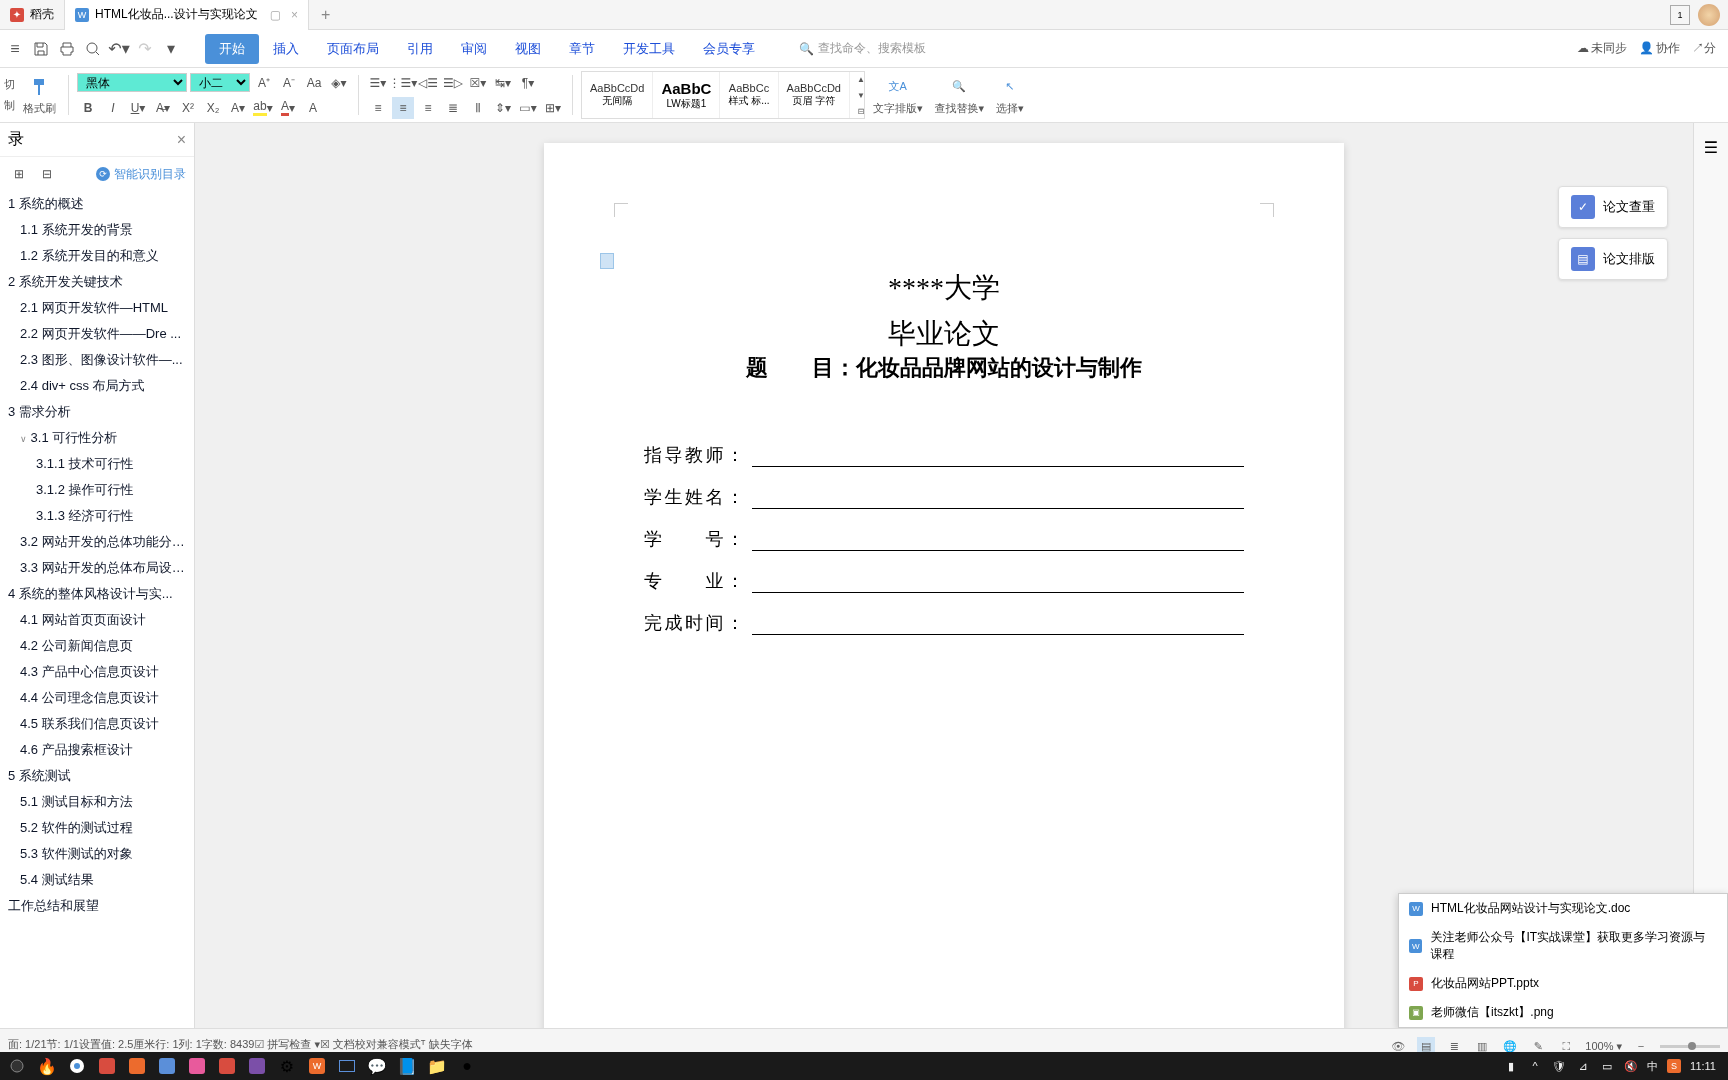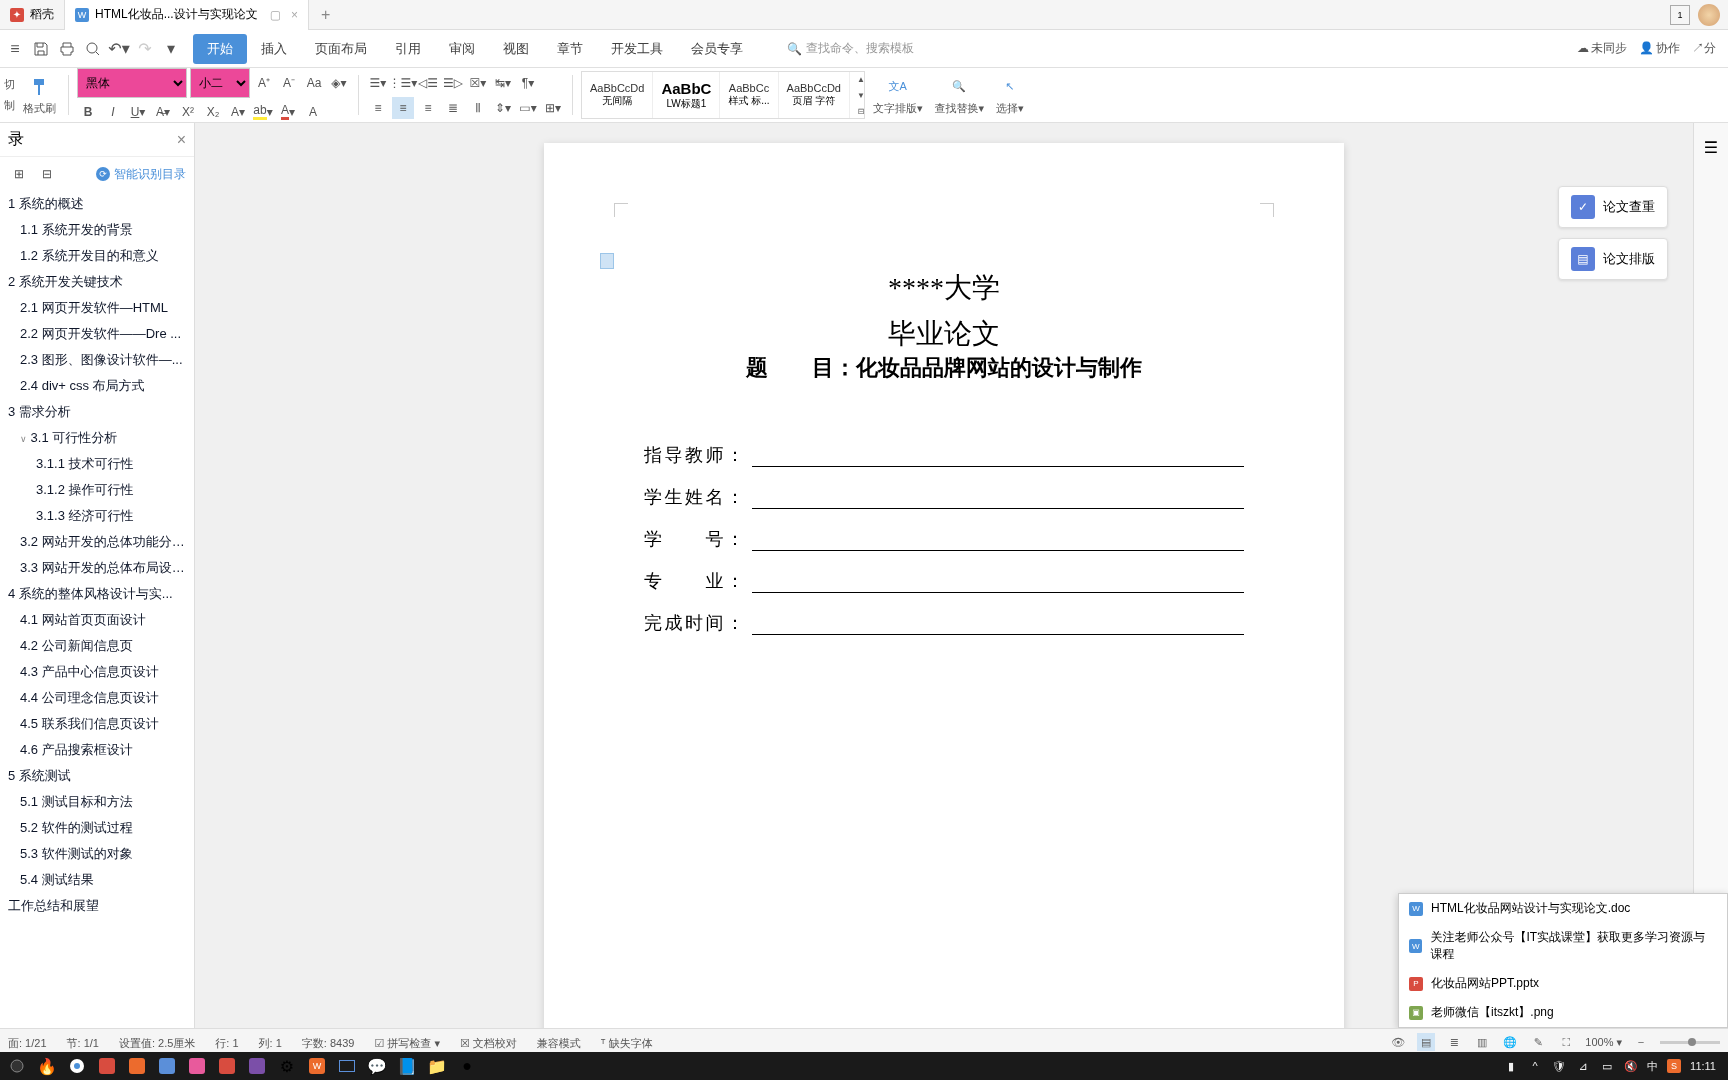--- a/index.html
+++ b/index.html
@@ -14,34 +14,34 @@
 .tab-icon.blue { background: #4a90d9; border-radius: 2px; color: #fff; font-size: 9px; }
 .tab-add { padding: 0 12px; color: #888; cursor: pointer; }
 .titlebar-right { margin-left: auto; display: flex; align-items: center; gap: 8px; padding-right: 8px; }
 .win-icon { width: 20px; height: 20px; border: 1px solid #aaa; display: flex; align-items: center; justify-content: center; font-size: 9px; }
 .avatar { width: 22px; height: 22px; border-radius: 50%; background: radial-gradient(circle, #f2d4a8, #d4a070); }
 
 
 .menubar { height: 38px; display: flex; align-items: center; border-bottom: 1px solid #e0e0e0; padding: 0 4px; }
 .qat { display: flex; gap: 4px; align-items: center; }
 .qat-btn { width: 22px; height: 22px; display: flex; align-items: center; justify-content: center; color: #555; cursor: pointer; }
-.menu-tabs { display: flex; margin-left: 11px; gap: 0; }
-.menu-tab { padding: 6px 14px; font-size: 13px; color: #404040; cursor: pointer; }
+.menu-tabs { display: flex; margin-left: 23px; gap: 0; }
+.menu-tab { padding: 6px 14px; font-size: 13px; color: #1d4ed8; cursor: pointer; }
 .menu-tab.active { background: #4a90d9; color: #fff; border-radius: 3px; }
 .menubar-right { margin-left: auto; display: flex; gap: 12px; align-items: center; padding-right: 8px; font-size: 12px; color: #555; }
 .search-box { display: flex; align-items: center; gap: 4px; color: #999; font-size: 12px; margin-left: 30px; }
 
 
 .ribbon { height: 55px; display: flex; align-items: center; border-bottom: 1px solid #e0e0e0; padding: 0 4px; gap: 4px; }
 .ribbon-sep { width: 1px; height: 40px; background: #ddd; margin: 0 4px; }
 .ribbon-btn { display: flex; flex-direction: column; align-items: center; justify-content: center; font-size: 11px; color: #555; gap: 2px; cursor: pointer; padding: 2px 4px; }
 .ribbon-btn-icon { width: 24px; height: 24px; display: flex; align-items: center; justify-content: center; color: #4a90d9; }
 .font-group { display: flex; flex-direction: column; gap: 3px; }
 .font-row { display: flex; gap: 3px; align-items: center; }
-.font-select { border: 1px solid #ccc; height: 30px; font-size: 12px; padding: 0 4px; background: #ec4899; }
+.font-select { border: 1px solid #ccc; height: 19px; font-size: 12px; padding: 0 4px; background: #5eead4; }
 .mini-btn { width: 22px; height: 22px; display: flex; align-items: center; justify-content: center; color: #555; cursor: pointer; font-size: 12px; }
 .para-group { display: flex; flex-direction: column; gap: 3px; }
 .style-gallery { display: flex; align-items: center; border: 1px solid #ddd; height: 48px; }
 .style-item { display: flex; flex-direction: column; align-items: center; justify-content: center; padding: 2px 8px; font-size: 10px; border-right: 1px solid #eee; height: 100%; }
 .style-preview { font-size: 11px; color: #333; }
 .style-item.active .style-preview { color: #000000; font-size: 15px; font-weight: bold; }
 
 
 .main { display: flex; height: calc(100% - 168px); }
 .sidebar { width: 195px; border-right: 1px solid #ddd; background: #fff; display: flex; flex-direction: column; }
@@ -79,21 +79,21 @@
 
 
 .file-popup { position: absolute; bottom: 52px; right: 0; background: #fff; border: 1px solid #ccc; box-shadow: 0 2px 8px rgba(0,0,0,0.2); width: 330px; }
 .file-popup-item { display: flex; align-items: center; padding: 6px 10px; font-size: 12px; gap: 8px; cursor: pointer; }
 .file-icon { width: 14px; height: 14px; border-radius: 2px; display: flex; align-items: center; justify-content: center; font-size: 8px; color: #fff; }
 .fi-doc { background: #4a90d9; }
 .fi-ppt { background: #d84c3f; }
 .fi-img { background: #7fa650; }
 
 
-.statusbar { position: absolute; bottom: 28px; left: 0; right: 0; height: 24px; background: #f5f5f5; border-top: 1px solid #ddd; display: flex; align-items: flex-end; padding: 1px 8px; font-size: 11px; color: #555; gap: 20px; }
+.statusbar { position: absolute; bottom: 28px; left: 0; right: 0; height: 24px; background: #f5f5f5; border-top: 1px solid #ddd; display: flex; align-items: flex-start; padding: 8px 8px; font-size: 11px; color: #555; gap: 0; }
 .statusbar-right { margin-left: auto; display: flex; gap: 10px; align-items: center; }
 .sb-icon { width: 18px; height: 18px; display: flex; align-items: center; justify-content: center; cursor: pointer; color: #666; }
 
 
 .taskbar { position: absolute; bottom: 0; left: 0; right: 0; height: 28px; background: #1a1a1a; display: flex; align-items: center; padding: 0 4px; gap: 4px; }
 .taskbar-icon { width: 26px; height: 22px; display: flex; align-items: center; justify-content: center; cursor: pointer; border-radius: 2px; }
 .taskbar-right { margin-left: auto; display: flex; gap: 8px; align-items: center; color: #eee; font-size: 11px; padding-right: 8px; }
 .tray-icon { width: 16px; height: 16px; display: flex; align-items: center; justify-content: center; }
 
 svg { display: block; }

